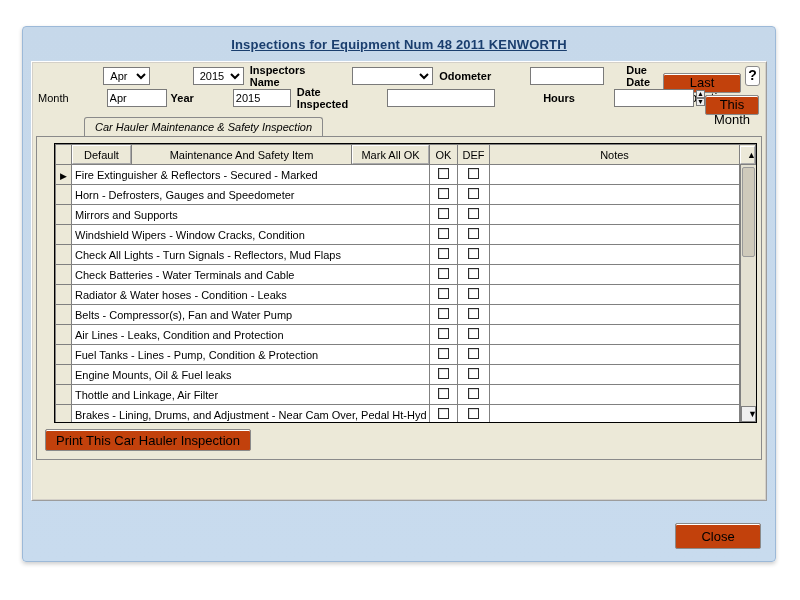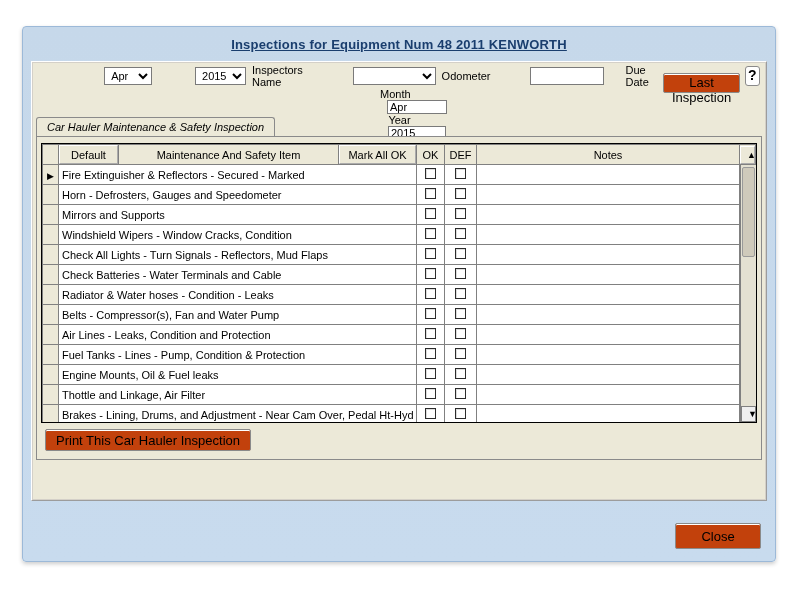--- a/index.html
+++ b/index.html
@@ -16,51 +16,51 @@
     padding:10px 0 6px 0; letter-spacing:.2px;text-decoration:underline;
   }
   .inner {
     position:absolute; left:8px; right:8px; top:34px; height:440px;
     background:#ece9d8; border:1px solid #9c9c9c;
     border-top-color:#fff; border-left-color:#fff;
     box-shadow:inset 0 0 0 1px #d4d0c8;
   }
   .form-rows { padding:4px 6px 2px 6px; position:relative; }
   .row { display:flex; align-items:center; height:20px; }
-  .row + .row { margin-top:2px;flex-direction:column; }
+  .row + .row { margin-top:2px; }
   .lbl { font-size:11px; padding-right:2px; white-space:nowrap; }
   input.text, select.sel {
     height:18px; font-size:11px; border:1px solid #7a7a7a; background:#fff;
     padding:0 2px;
     margin-left:36px;
   }
-  .clbl { font-size:11px; padding:0 3px 0 6px; }
+  .clbl { font-size:11px; padding:0 3px 0 6px;font-weight:bold; }
   .btn {
     height:22px; background:#c2410c; border:1px solid #8a8a8a; border-radius:2px;
     font-size:13px; padding:2px 10px; cursor:pointer;
     box-shadow:inset 0 1px 0 #fff;
     margin-top:14px;
   }
   .btn.small { height:20px; padding:1px 8px; }
   .helpq {
     width:20px; height:20px; border:1px solid #8a8a8a; background:#fff; border-radius:3px;
     color:#000; font-weight:bold; font-size:14px; line-height:16px; text-align:center; cursor:pointer;
   }
   .stepper { display:inline-flex; flex-direction:column; width:14px; margin-left:2px; }
   .stepper button { height:8px; font-size:7px; line-height:6px; padding:0; border:1px solid #7a7a7a; background:#efefef; cursor:pointer; }
 
   .tabstrip { margin:6px 0 0 4px; }
   .tab {
     display:inline-block; background:#ece9d8; border:1px solid #8a8a8a; border-bottom:none;
     padding:3px 10px 4px 10px; font-style:italic; font-size:11px;
     border-top-left-radius:3px; border-top-right-radius:3px;
-    position:relative; top:1px;
+    position:relative; top:1px;margin-left:48px;
   }
   .tabbody {
-    margin:0 4px 0 4px; border:1px solid #8a8a8a; background:#ece9d8; padding:6px 4px 6px 4px;
+    margin:0 4px 0 4px; border:1px solid #8a8a8a; background:#ece9d8; padding:6px 4px 6px 17px;
     height:324px; position:relative;
   }
 
   .grid-wrap { border:1px solid #000; background:#fff; height:280px; overflow:hidden; position:relative; }
   table.grid { border-collapse:collapse; width:100%; table-layout:fixed; }
   table.grid th, table.grid td { border:1px solid #808080; font-size:11px; padding:1px 3px; height:20px; overflow:hidden; white-space:nowrap; text-overflow:clip; }
   table.grid th { background:#ece9d8; font-weight:400; text-align:center; }
   .th-btn { display:block; width:100%; height:100%; border:1px outset #fff; background:#ece9d8; font-size:11px; cursor:pointer; }
   td.rowhead { background:#ece9d8; text-align:center; padding:0; }
   td.rowhead.cur::before { content:"▶"; font-size:9px; }

